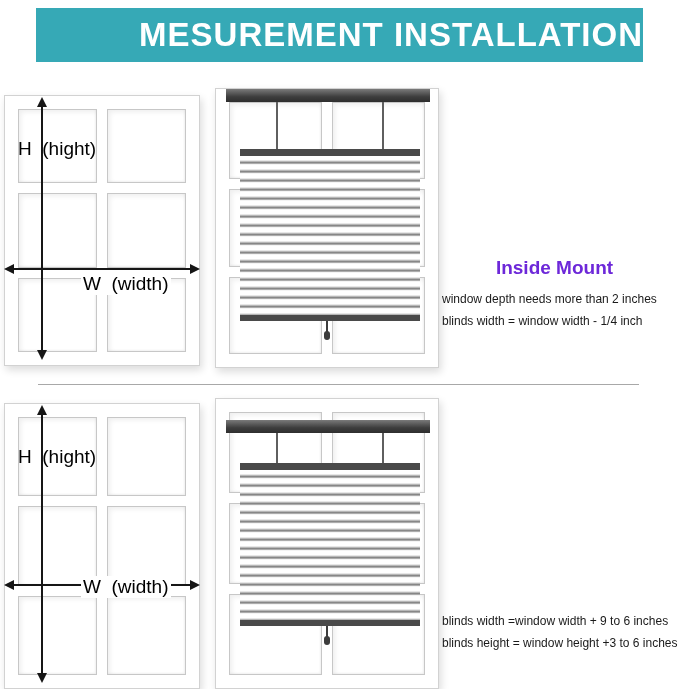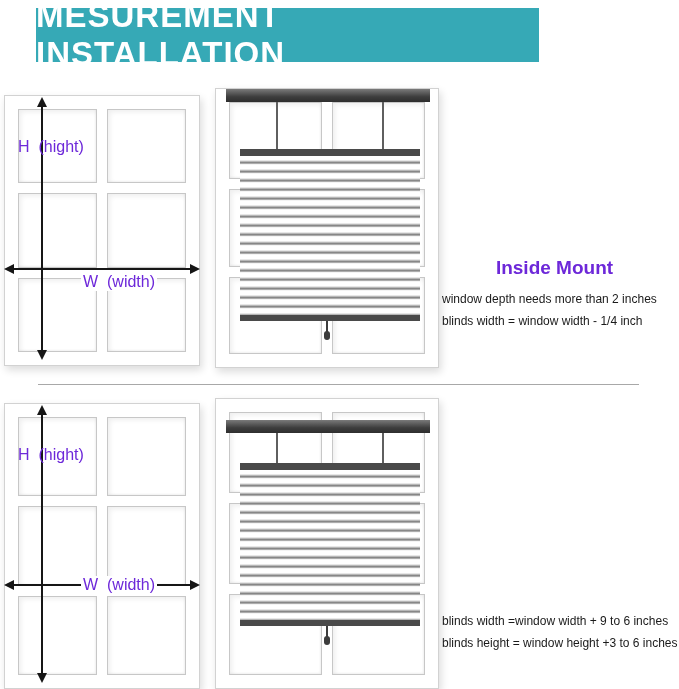--- a/index.html
+++ b/index.html
@@ -7,21 +7,21 @@
   body {
     background: #ffffff;
     font-family: "Liberation Sans", sans-serif;
     position: relative;
     overflow: hidden;
   }
   .canvas { position: absolute; inset: 0; background: #ffffff; }
 
   
   .header {
-    position: absolute; left: 36px; top: 8px; width: 503px; height: 54px;
+    position: absolute; left: 36px; top: 8px; width: 607px; height: 54px;
     background: #36a9b6;
     display: flex; align-items: center; justify-content: flex-end;
   }
   .header span {
     color: #ffffff; font-weight: bold; font-size: 33px; letter-spacing: 1px;
   }
 
   
   .sec { position: absolute; left: 0; width: 679px; }
   .sec0 { top: 88px;  height: 290px; }
@@ -62,21 +62,21 @@
   .h-arrow { position: absolute; left: 8px; right: 8px; height: 2px; background: #161616; }
   .sec0 .h-arrow { top: 172px; }
   .sec1 .h-arrow { top: 180px; }
   .h-arrow::before, .h-arrow::after {
     content: ""; position: absolute; top: -4px; width: 0; height: 0;
     border-top: 5px solid transparent; border-bottom: 5px solid transparent;
   }
   .h-arrow::before { left: -9px; border-right: 10px solid #161616; }
   .h-arrow::after { right: -9px; border-left: 10px solid #161616; }
 
-  .mlabel { position: absolute; color: #6d28d9; font-size: 16px; white-space: pre; }
+  .mlabel { position: absolute; color: #000000; font-size: 19px; white-space: pre; }
   .h-label { left: 13px; top: 42px; }
   .w-label { left: 76px; background: #ffffff; padding: 0 2px; }
   .sec0 .w-label { top: 177px; }
   .sec1 .w-label { top: 172px; }
 
   
   .headrail {
     position: absolute; left: 10px; right: 8px; height: 13px;
     background: linear-gradient(#7a7a7a, #3d3d3d 60%, #2e2e2e);
   }

